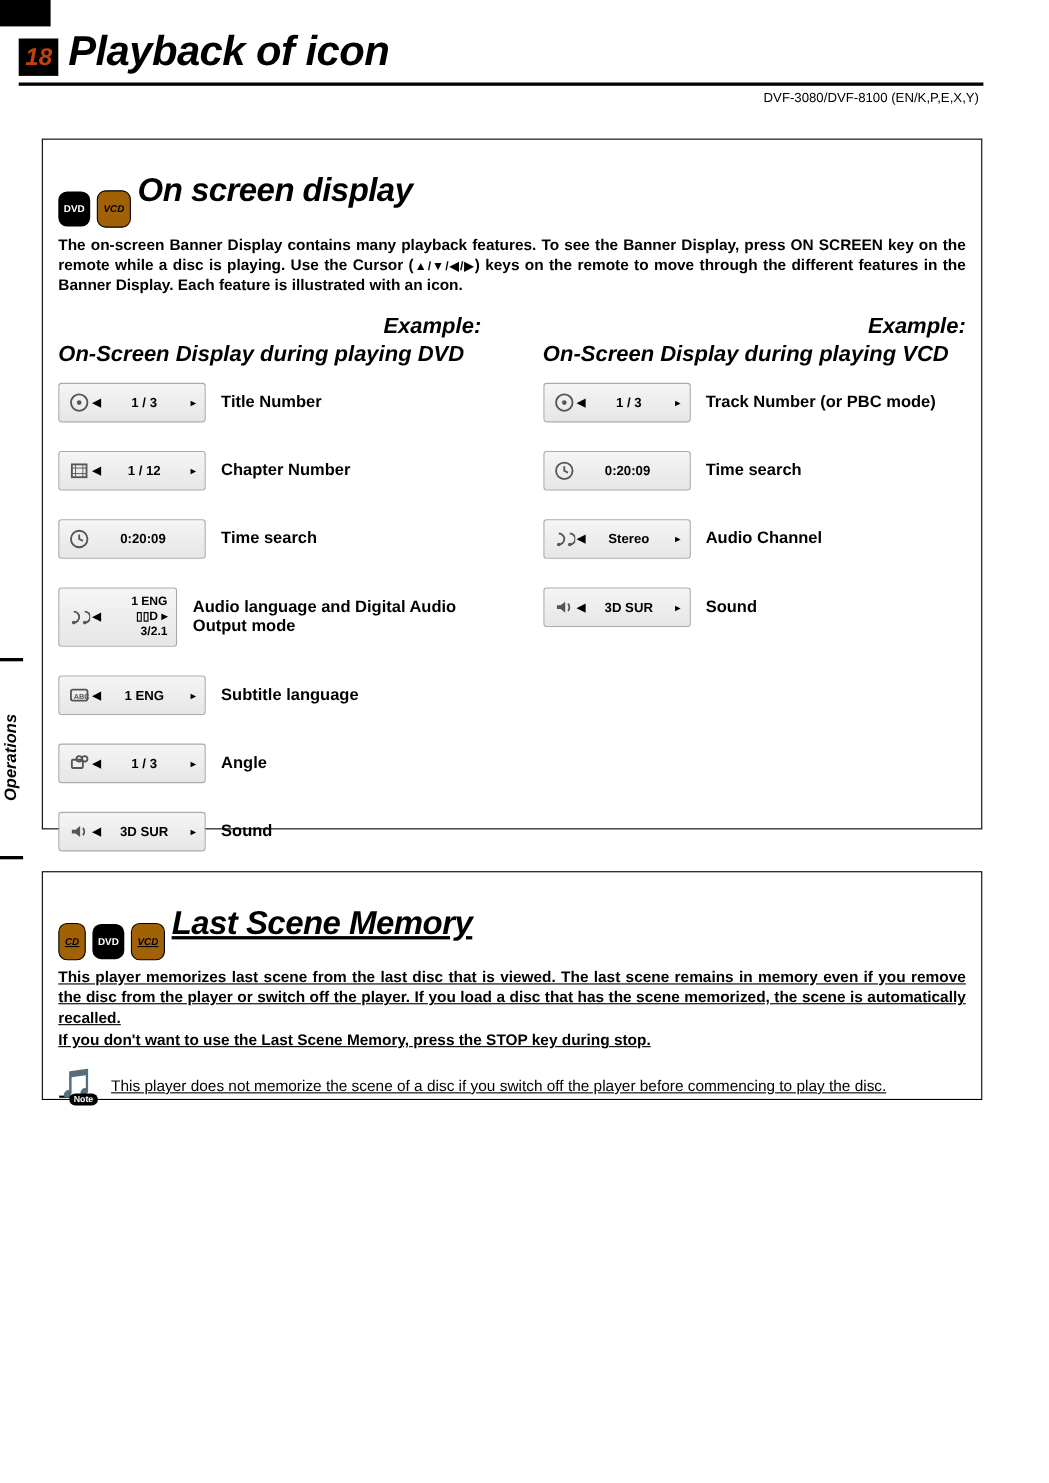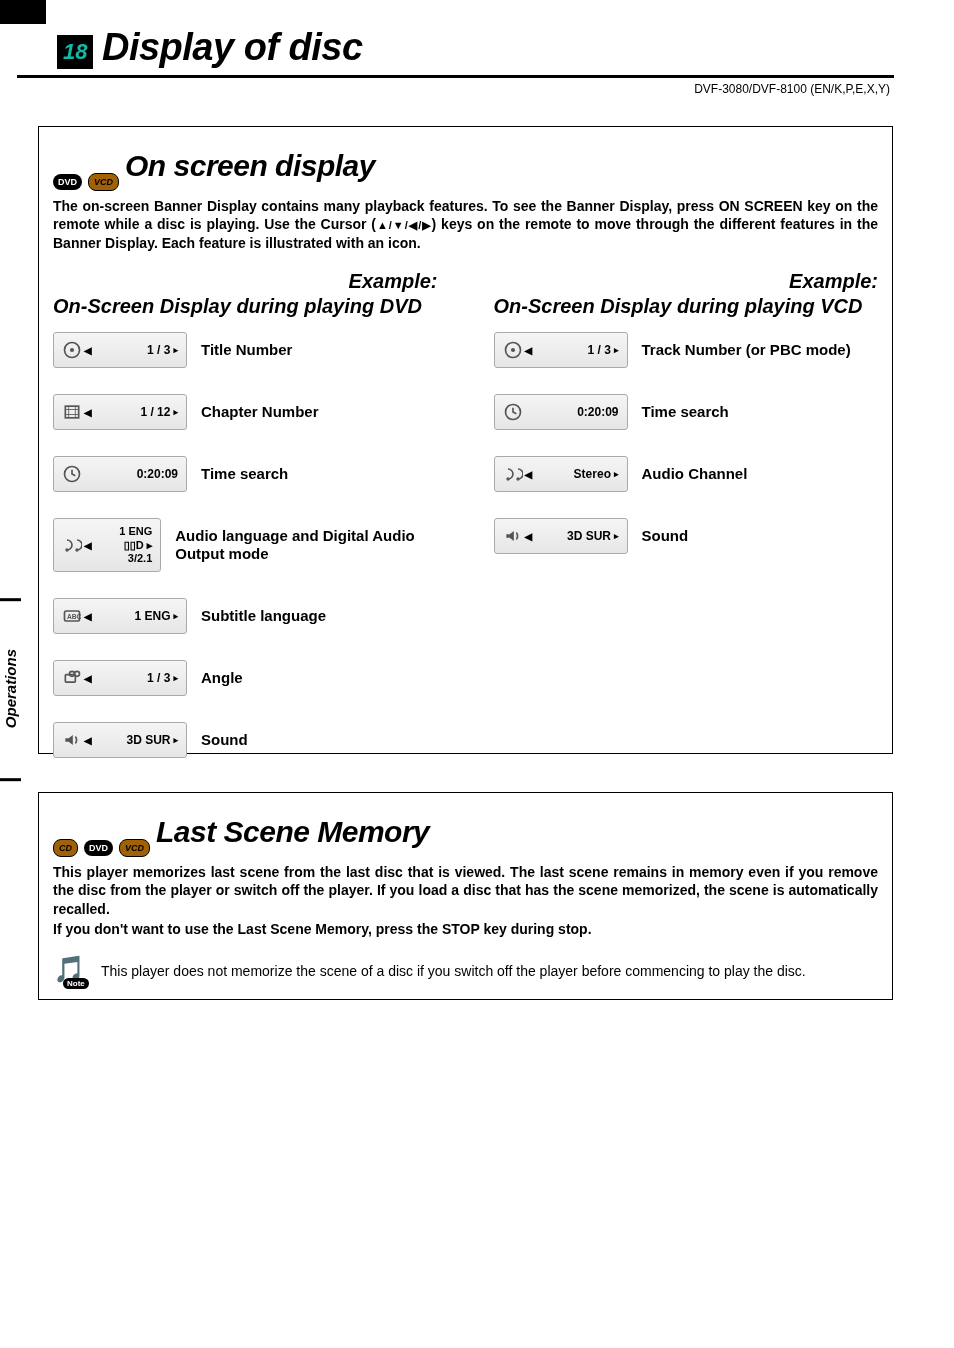--- a/index.html
+++ b/index.html
@@ -1,61 +1,61 @@
 <!DOCTYPE html>
 <html><head>
 <meta charset="utf-8">
 <style>
   html, body { margin: 0; padding: 0; background: #fff; font-family: Arial, Helvetica, sans-serif; color: #000; }
   .page { width: 954px; height: 1348px; position: relative; box-sizing: border-box; }
   .black-tab { position: absolute; left: 0; top: 0; width: 46px; height: 24px; background: #000; }
   .header { position: absolute; left: 17px; top: 26px; right: 60px; border-bottom: 3px solid #000; padding-bottom: 6px; }
-  .page-num { display: inline-block; background: #000; color: #14b8a6; font-weight: bold; font-style: italic; font-size: 22px; padding: 4px 6px 4px 6px; vertical-align: bottom; margin-left: 40px; }
+  .page-num { display: inline-block; background: #000; color: #c2410c; font-weight: bold; font-style: italic; font-size: 22px; padding: 4px 6px 4px 6px; vertical-align: bottom; }
   .page-title { display: inline-block; font-weight: bold; font-style: italic; font-size: 38px; margin-left: 4px; vertical-align: bottom; letter-spacing: -0.5px; }
   .model { position: absolute; right: 64px; top: 82px; font-size: 12px; }
   .side-tab { position: absolute; left: 0; top: 598px; writing-mode: vertical-rl; transform: rotate(180deg); font-weight: bold; font-style: italic; font-size: 15px; border-top: 3px solid #000; border-bottom: 3px solid #000; padding: 50px 2px 48px 2px; }
   .box { position: absolute; left: 38px; border: 1.5px solid #000; box-sizing: border-box; padding: 14px 14px 18px 14px; width: 855px; }
   .box1 { top: 126px; height: 628px; }
-  .box2 { top: 792px; height: 208px; }
+  .box2 { top: 792px; height: 208px; text-decoration: underline; }
   .sec-head { display: flex; align-items: center; gap: 6px; margin-bottom: 6px; }
-  .badge { display: inline-flex; align-items: center; justify-content: center; height: 16px; border-radius: 8px; padding: 0 5px; font-size: 9px; font-weight: bold; margin-top: 32px; }
+  .badge { display: inline-flex; align-items: center; justify-content: center; height: 32px; border-radius: 8px; padding: 0 5px; font-size: 9px; font-weight: bold; margin-top: 32px; }
   .badge-solid { background: #000; color: #fff; }
   .badge-outline { border: 1.5px solid #000; color: #000; background: #a16207; font-style: italic; }
   .sec-title { font-weight: bold; font-style: italic; font-size: 30px; letter-spacing: -0.5px; }
   .intro { font-weight: bold; font-size: 14px; line-height: 1.32; text-align: justify; }
   .intro .tri { font-size: 11px; }
   .columns { display: flex; gap: 56px; margin-top: 18px; }
   .col { flex: 1; }
   .example-h { font-weight: bold; font-style: italic; font-size: 20px; text-align: right; }
   .example-sub { font-weight: bold; font-style: italic; font-size: 20px; margin-top: 2px; margin-bottom: 14px; }
   .row { display: flex; align-items: center; gap: 14px; margin-bottom: 26px; }
   .tile { width: 134px; height: 36px; background: linear-gradient(#f5f5f5,#e6e6e6); border: 1px solid #aaa; border-radius: 3px; display: flex; align-items: center; padding: 0 8px; box-sizing: border-box; position: relative; font-size: 12px; font-weight: bold; }
   .tile .icon { width: 20px; height: 20px; display: inline-flex; align-items: center; justify-content: center; font-size: 14px; color: #444; }
   .tile .arrow-l { font-size: 10px; margin-left: 2px; }
-  .tile .val { flex: 1; text-align: right; font-size: 12px; }
+  .tile .val { flex: 1; text-align: center; font-size: 12px; }
   .tile .arrow-r { font-size: 9px; margin-left: 3px; }
   .tile.multi { height: 54px; flex-direction: row; }
   .tile.multi .stack { flex:1; text-align: right; font-size: 11px; line-height: 1.25; }
   .rlabel { font-weight: bold; font-size: 15px; line-height: 1.25; }
   .note-row { display: flex; align-items: flex-start; gap: 14px; margin-top: 14px; }
   .note-icon { width: 34px; height: 34px; display:inline-flex; align-items:center; justify-content:center; font-size:26px; position: relative; }
   .note-icon .note-badge { position:absolute; bottom:-2px; left:10px; background:#000000; color:#fff; font-size:8px; border-radius:7px; padding:1px 4px; font-weight:bold; }
   .note-text { font-size: 14px; padding-top: 10px; color:#000; }
   
   svg { width: 20px; height: 20px; }
 </style>
 </head>
 <body>
 
 <div class="page">
   <div class="black-tab"></div>
 
   <div class="header">
     <span class="page-num">18</span>
-    <span class="page-title">Display of disc</span>
+    <span class="page-title">Playback of icon</span>
   </div>
   <div class="model">DVF-3080/DVF-8100 (EN/K,P,E,X,Y)</div>
 
   <div class="side-tab">Operations</div>
 
   <div class="box box1">
     <div class="sec-head">
       <span class="badge badge-solid">DVD</span>
       <span class="badge badge-outline">VCD</span>
       <span class="sec-title">On screen display</span>

